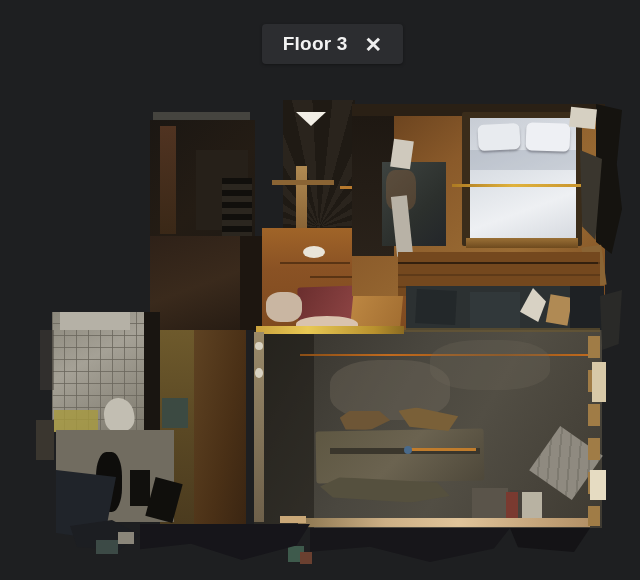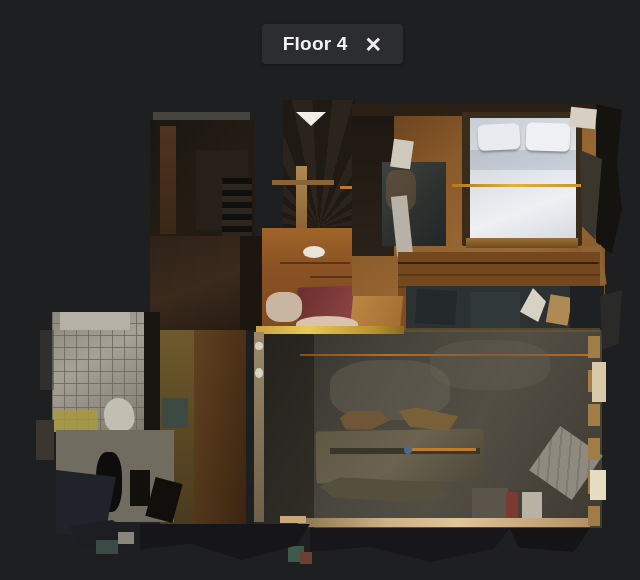--- a/index.html
+++ b/index.html
@@ -186,21 +186,21 @@
   .bl-frag-white{left:118px;top:532px;width:16px;height:12px;background:#8a867a;}
   .left-sliver-a{left:40px;top:330px;width:14px;height:60px;background:#44403a;opacity:.5;}
   .left-sliver-b{left:36px;top:420px;width:18px;height:40px;background:#3a362f;}
   .bottom-left-sil{left:140px;top:524px;width:170px;height:36px;background:#16151a;
     clip-path:polygon(0 0,100% 0,92% 60%,60% 100%,30% 55%,0 70%);}
 </style>
 </head>
 <body>
 
 <div class="header-pill">
-  <span class="header-title">Floor 4</span>
+  <span class="header-title">Floor 3</span>
   <button class="close-btn">✕</button>
 </div>
 
 <div class="scene">
 
   <div class="wall-strip-topleft"></div>
   <div class="room-topleft"></div>
   <div class="rust-strip"></div>
   <div class="room-topleft-floor"></div>
   <div class="stairs-down"></div>

